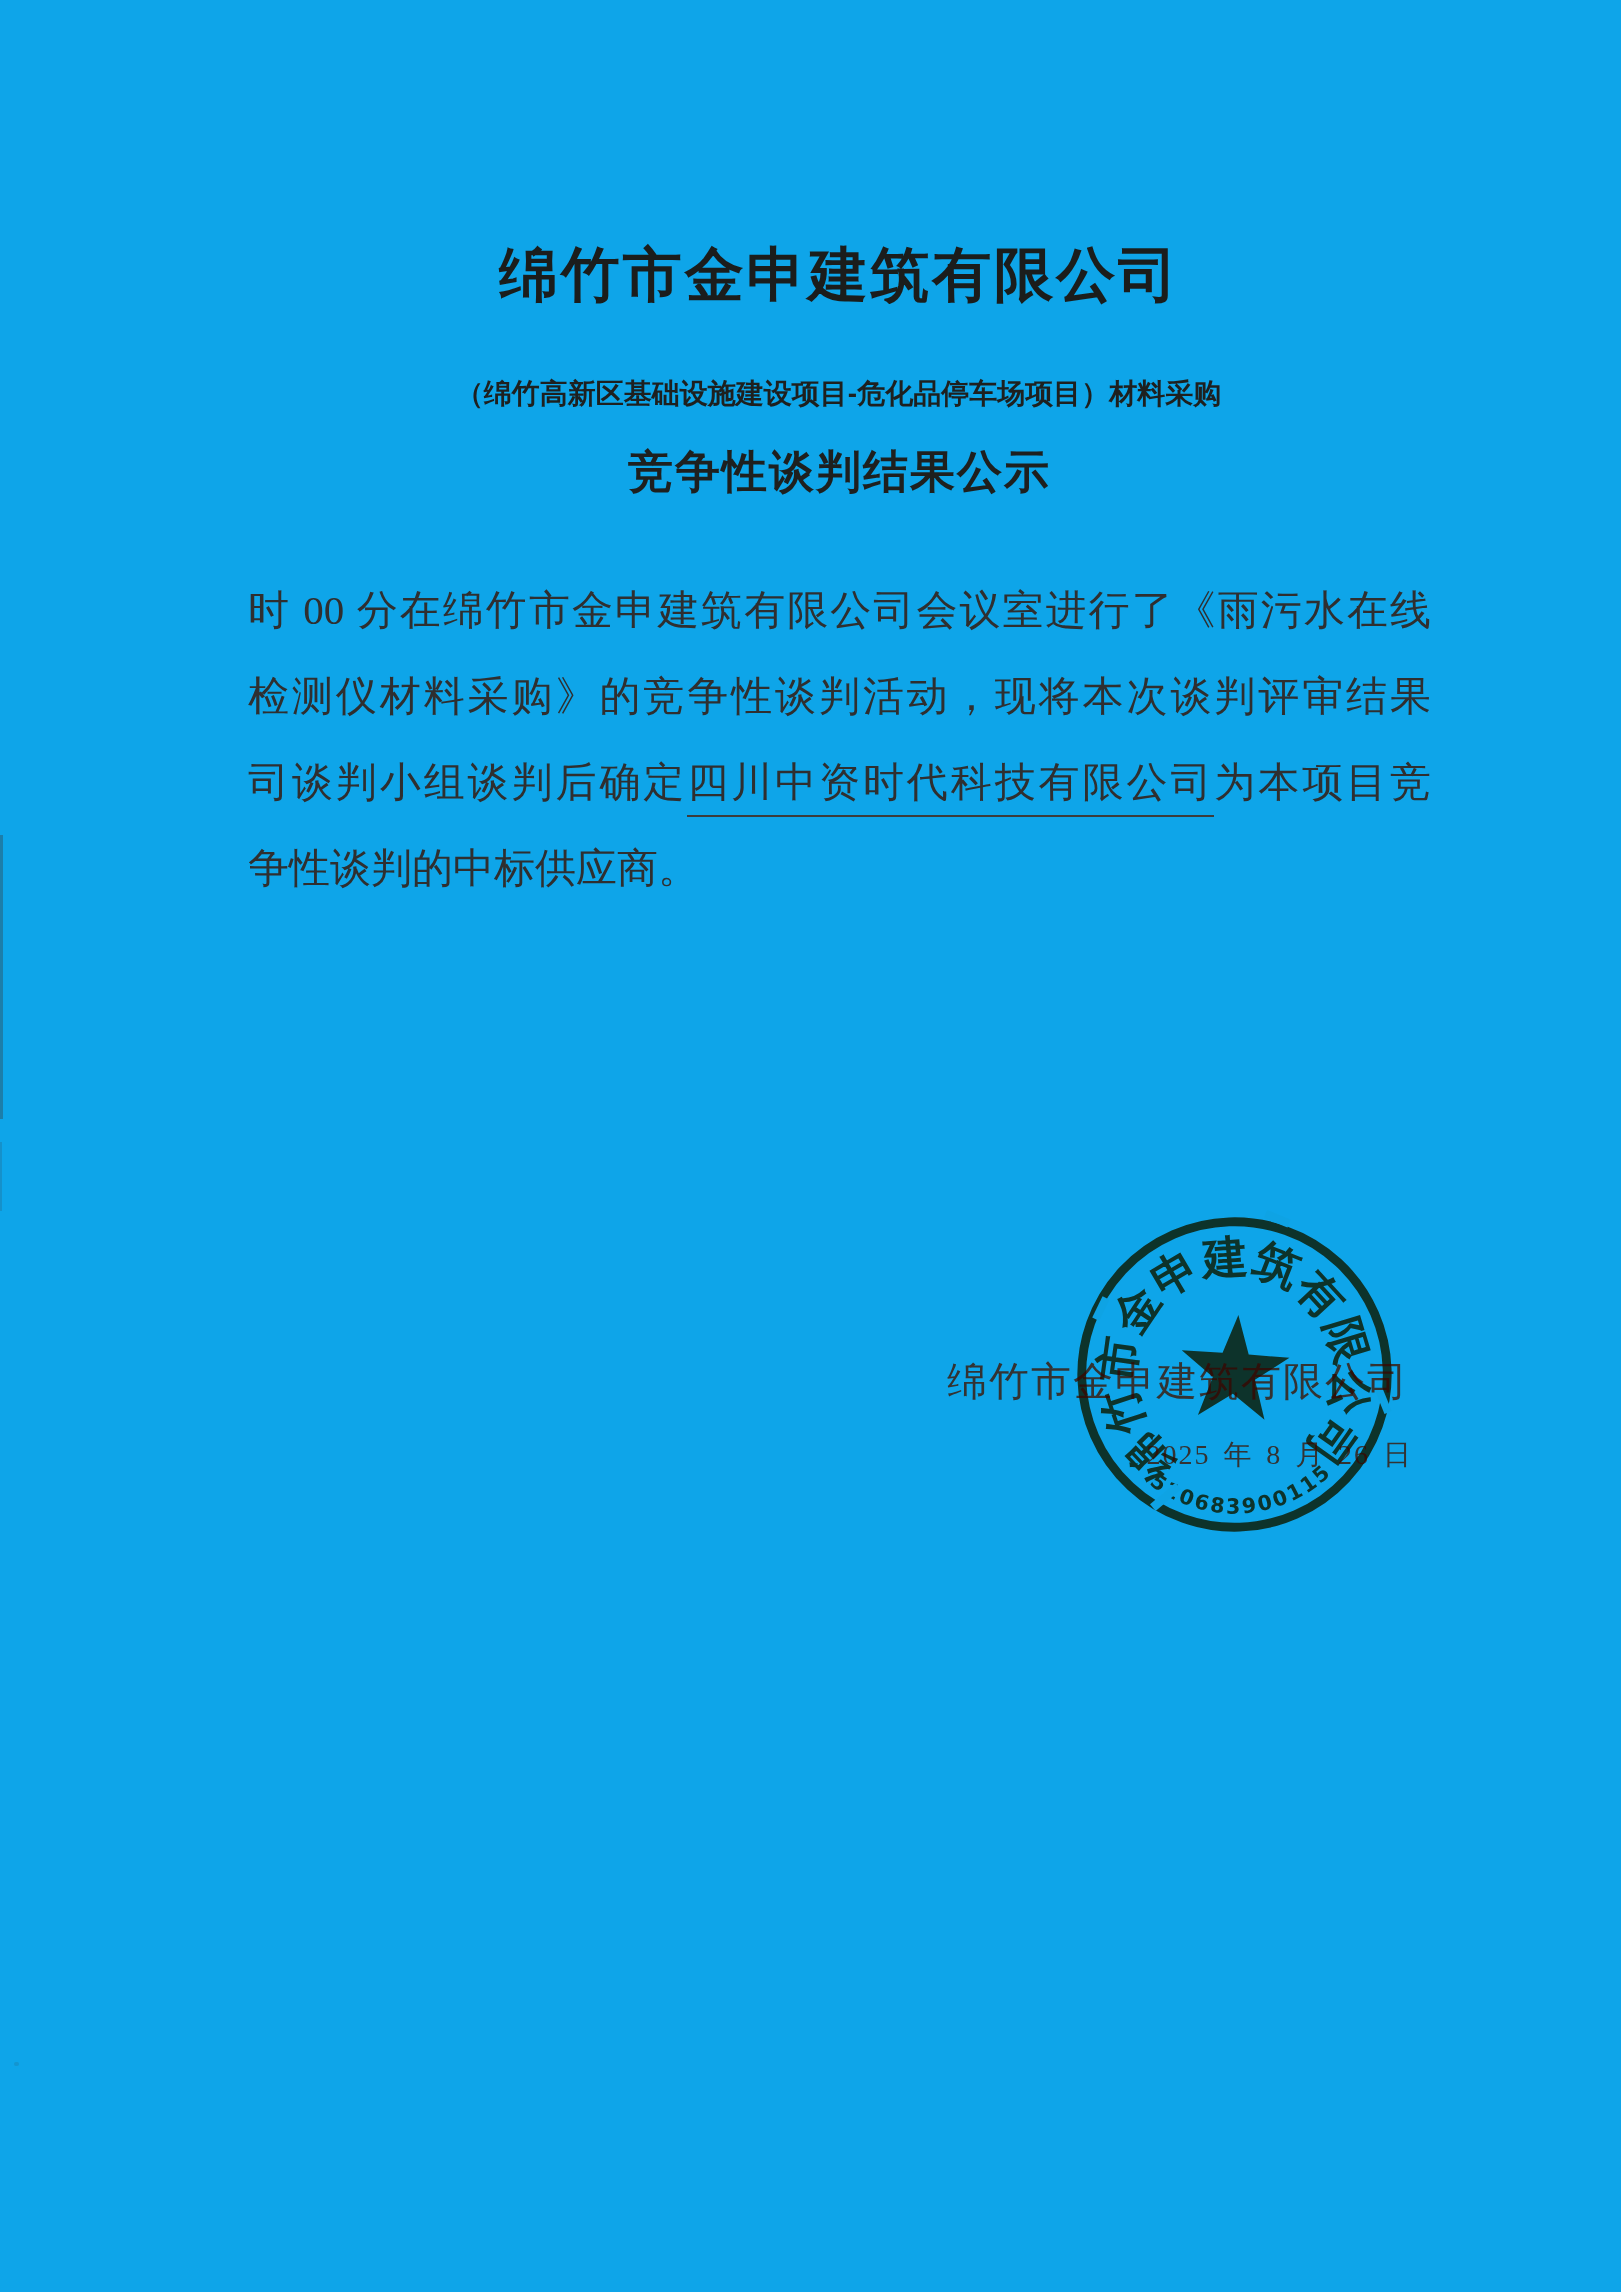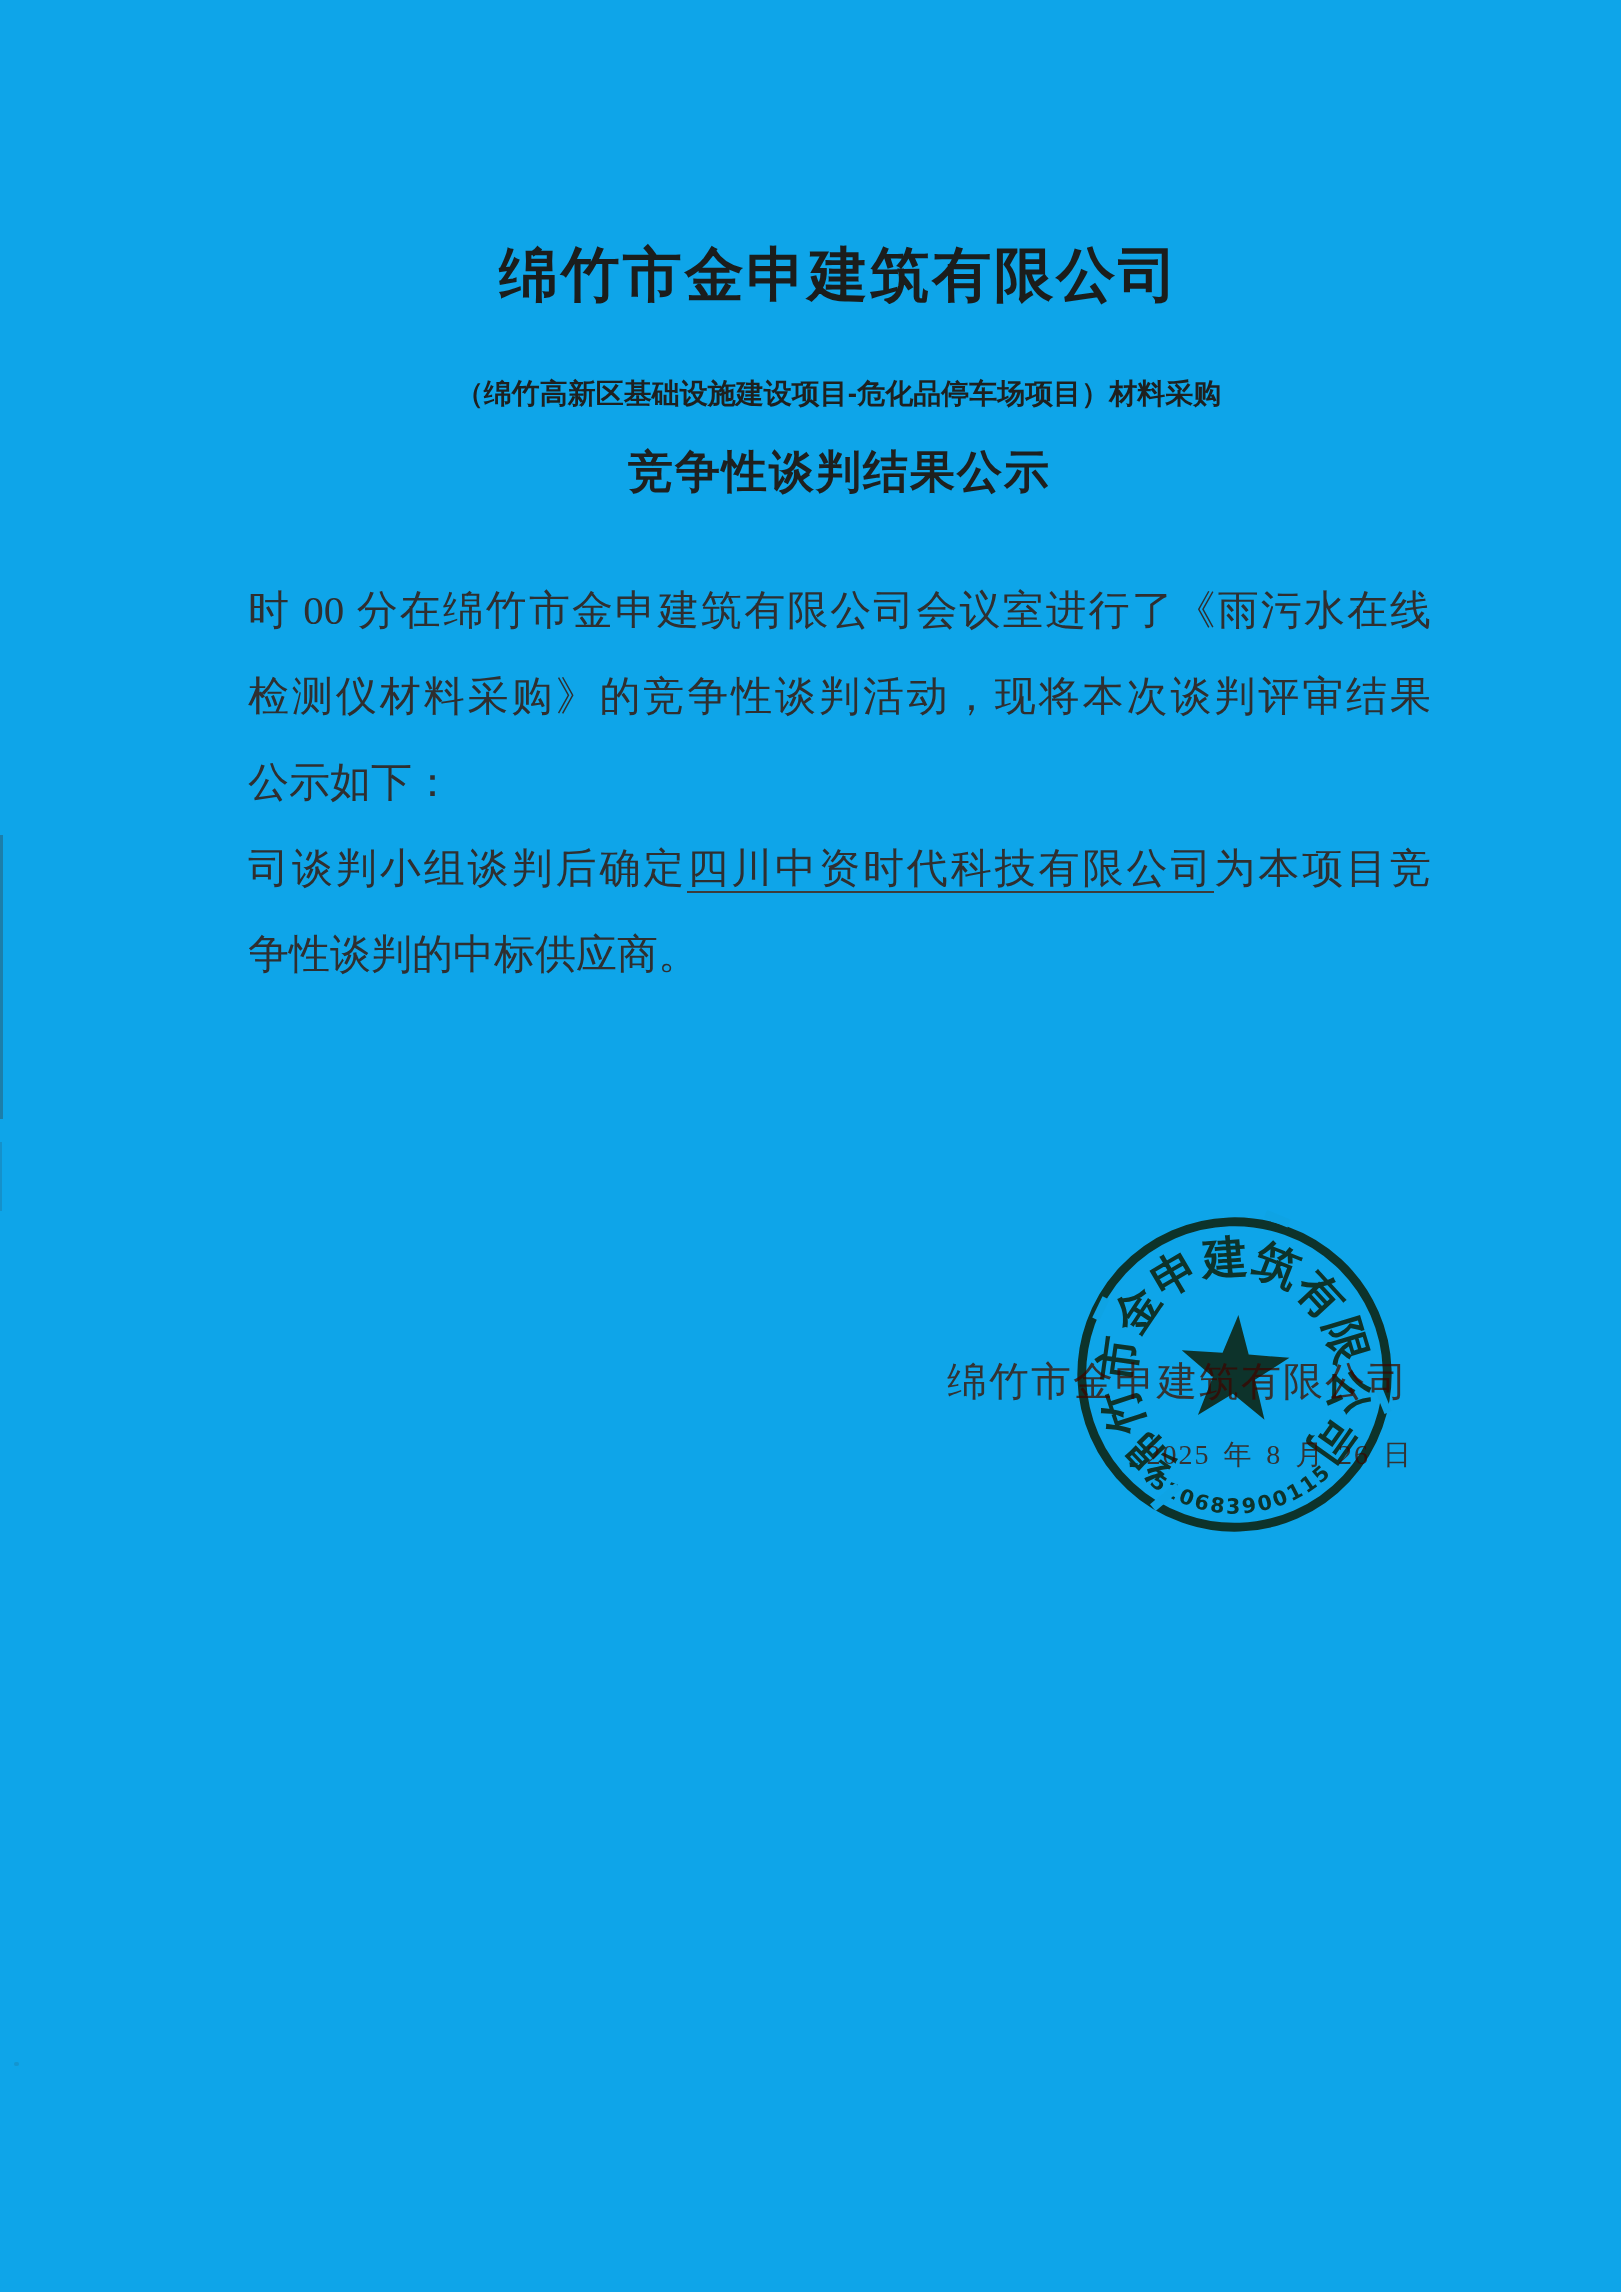--- a/index.html
+++ b/index.html
@@ -34,21 +34,21 @@
   }
   .doc-body{
     position:absolute;top:567px;left:248px;width:1183px;
     font-size:41px;line-height:86px;color:#2f2f30;
   }
   .bline{width:100%;text-align:justify;}
   .bline.fill{text-align-last:justify;}
   .bline.indent{text-indent:82px;}
   .uline{
     border-bottom:2.9px solid #3c3c3c;
-    padding-bottom:0;
+    padding-bottom:10px;
   }
   .sig-company{
     position:absolute;top:1354px;right:212px;
     font-size:40px;letter-spacing:2px;color:#333;
     white-space:nowrap;
   }
   .sig-date{
     position:absolute;top:1436px;right:208px;
     font-size:28px;letter-spacing:2px;word-spacing:3.9px;color:#333;
     white-space:nowrap;
@@ -84,21 +84,20 @@
 
   <div class="doc-title">绵竹市金申建筑有限公司</div>
 
   <div class="doc-subtitle1">（绵竹高新区基础设施建设项目-危化品停车场项目）材料采购</div>
 
   <div class="doc-subtitle2">竞争性谈判结果公示</div>
 
   <div class="doc-body">
     <div class="bline fill">时 00 分在绵竹市金申建筑有限公司会议室进行了《雨污水在线</div>
     <div class="bline fill">检测仪材料采购》的竞争性谈判活动，现将本次谈判评审结果</div>
-    <div class="bline">公示如下：</div>
     <div class="bline fill"><span>司谈判小组谈判后确定</span><span class="uline">四川中资时代科技有限公司</span><span>为本项目竞</span></div>
     <div class="bline">争性谈判的中标供应商。</div>
   </div>
 
   <div class="sig-company">绵竹市金申建筑有限公司</div>
   <div class="sig-date">2025 年 8 月 26 日</div>
 
   <svg class="seal" viewBox="-168 -170 336 340" xmlns="http://www.w3.org/2000/svg" xmlns:xlink="http://www.w3.org/1999/xlink">
     <defs>
       <path id="ringTextPath" d="M -59.7 85.2 A 104 104 0 1 1 59.7 85.2"></path>

